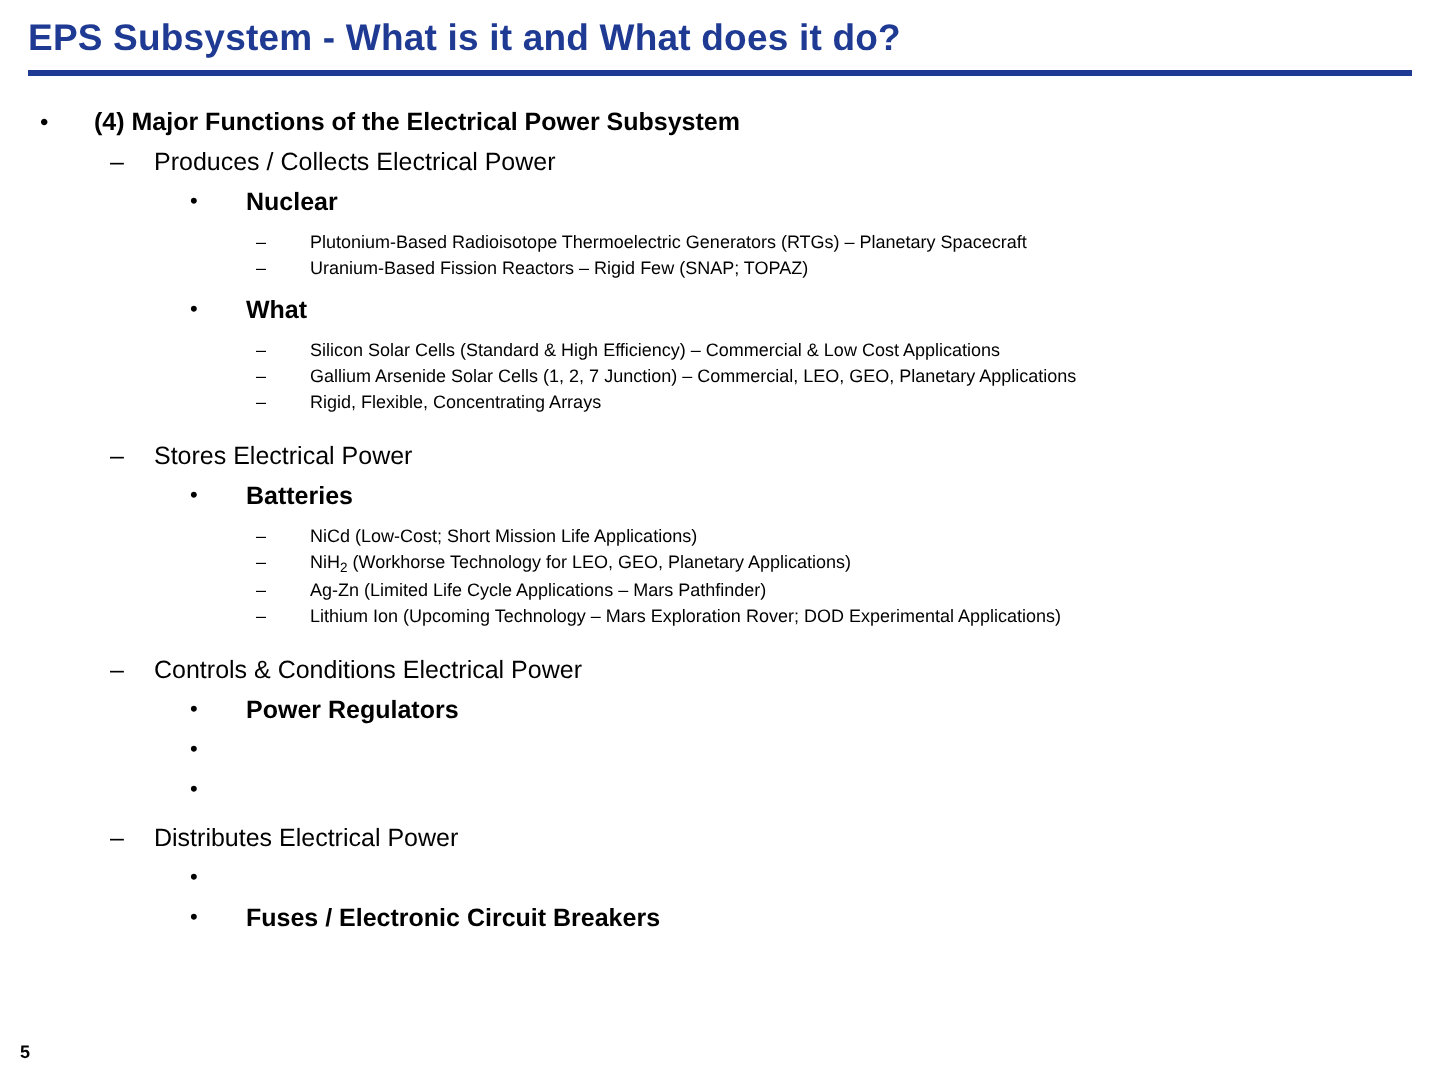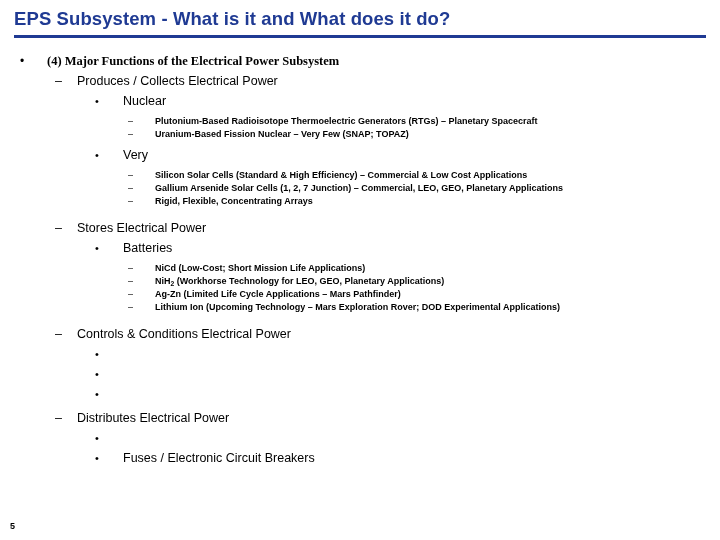--- a/index.html
+++ b/index.html
@@ -59,48 +59,48 @@
   }
 
   
   .lvl1 {
     margin-left: 20px;
     font-size: 12.5px;
     line-height: 19px;
     font-weight: bold;
   }
   .lvl1 .bullet { width: 27px; font-weight: normal; font-size: 12px; }
-  .lvl1 .text { font-weight: bold; font-size: 12.5px; font-family: Liberation Serif, serif; }
+  .lvl1 .text { font-weight: bold; font-size: 12.5px; }
 
   
   .lvl2 {
     margin-left: 55px;
     font-size: 12.5px;
     line-height: 20px;
   }
   .lvl2 .bullet { width: 22px; font-weight: normal; }
   .lvl2 .text { font-weight: normal; }
 
   
   .lvl3 {
     margin-left: 95px;
     font-size: 12.5px;
     line-height: 20px;
   }
   .lvl3 .bullet { width: 28px; font-weight: normal; font-size: 11px; }
-  .lvl3 .text { font-weight: normal; }
+  .lvl3 .text { font-weight: bold; }
 
   
   .lvl4 {
     margin-left: 128px;
     font-size: 9px;
     line-height: 13px;
   }
   .lvl4 .bullet { width: 27px; }
-  .lvl4 .text { font-weight: bold; }
+  .lvl4 .text { font-weight: normal; }
 
   .gap-sm { height: 4px; }
   .gap-lg { height: 10px; }
 
   sub { font-size: 0.75em; vertical-align: baseline; position: relative; top: 2px; }
 
   .pagenum {
     position: absolute;
     left: 10px;
     top: 521px;
@@ -133,27 +133,27 @@
       <span class="bullet">•</span>
       <span class="text">Nuclear</span>
     </div>
     <div class="gap-sm"></div>
     <div class="row lvl4">
       <span class="bullet">–</span>
       <span class="text">Plutonium-Based Radioisotope Thermoelectric Generators (RTGs) – Planetary Spacecraft</span>
     </div>
     <div class="row lvl4">
       <span class="bullet">–</span>
-      <span class="text">Uranium-Based Fission Nuclear – Very Few (SNAP; TOPAZ)</span>
-    </div>
-    <div class="gap-sm"></div>
-
-    <div class="row lvl3">
-      <span class="bullet">•</span>
-      <span class="text">Very</span>
+      <span class="text">Uranium-Based Fission Reactors – Rigid Few (SNAP; TOPAZ)</span>
+    </div>
+    <div class="gap-sm"></div>
+
+    <div class="row lvl3">
+      <span class="bullet">•</span>
+      <span class="text">What</span>
     </div>
     <div class="gap-sm"></div>
     <div class="row lvl4">
       <span class="bullet">–</span>
       <span class="text">Silicon Solar Cells (Standard &amp; High Efficiency) – Commercial &amp; Low Cost Applications</span>
     </div>
     <div class="row lvl4">
       <span class="bullet">–</span>
       <span class="text">Gallium Arsenide Solar Cells (1, 2, 7 Junction) – Commercial, LEO, GEO, Planetary Applications</span>
     </div>
@@ -192,20 +192,21 @@
     </div>
 
     <div class="gap-lg"></div>
 
     <div class="row lvl2">
       <span class="bullet">–</span>
       <span class="text">Controls &amp; Conditions Electrical Power</span>
     </div>
     <div class="row lvl3">
       <span class="bullet">•</span>
+      <span class="text">Power Regulators</span>
     </div>
     <div class="row lvl3">
       <span class="bullet">•</span>
     </div>
     <div class="row lvl3">
       <span class="bullet">•</span>
     </div>
 
     <div class="gap-sm"></div>
 

